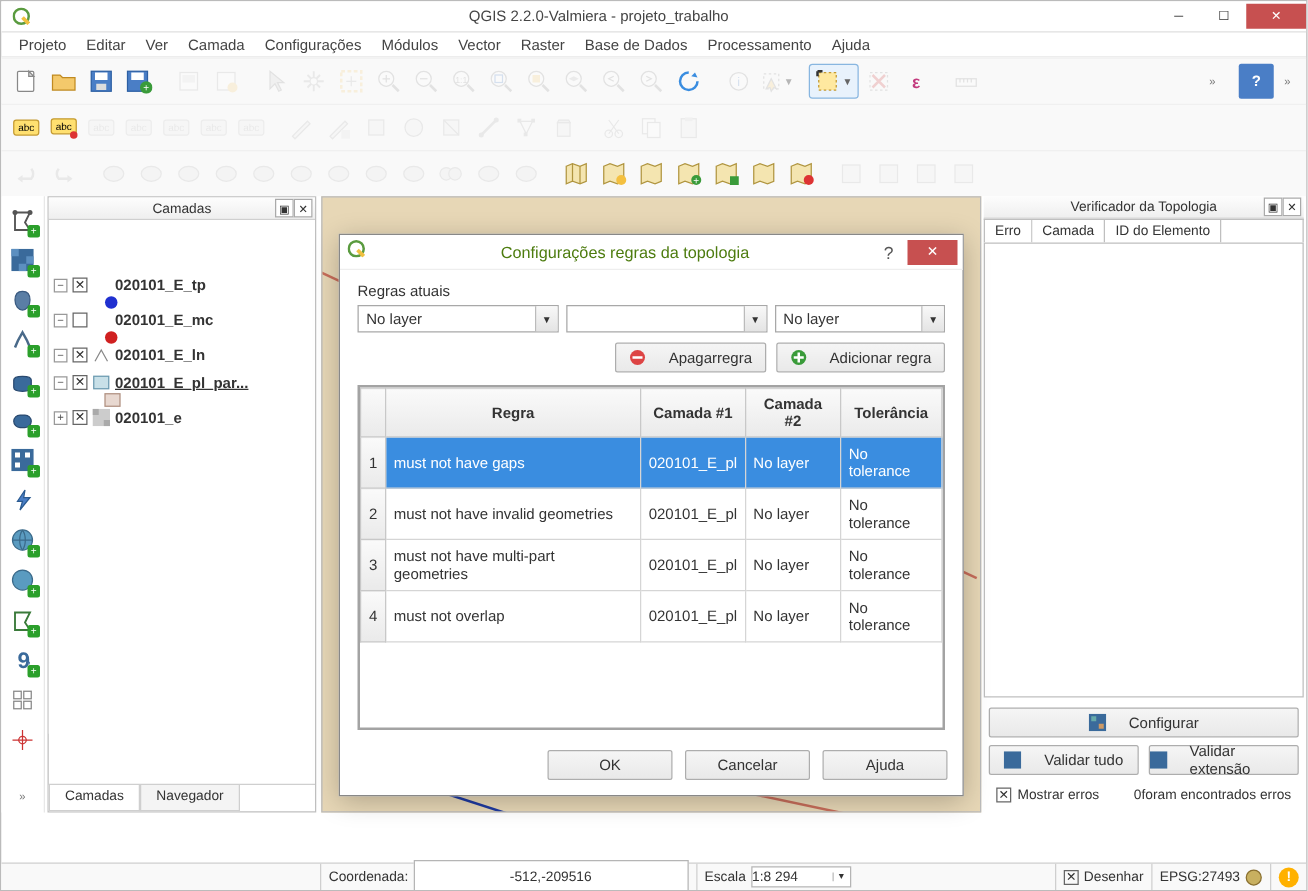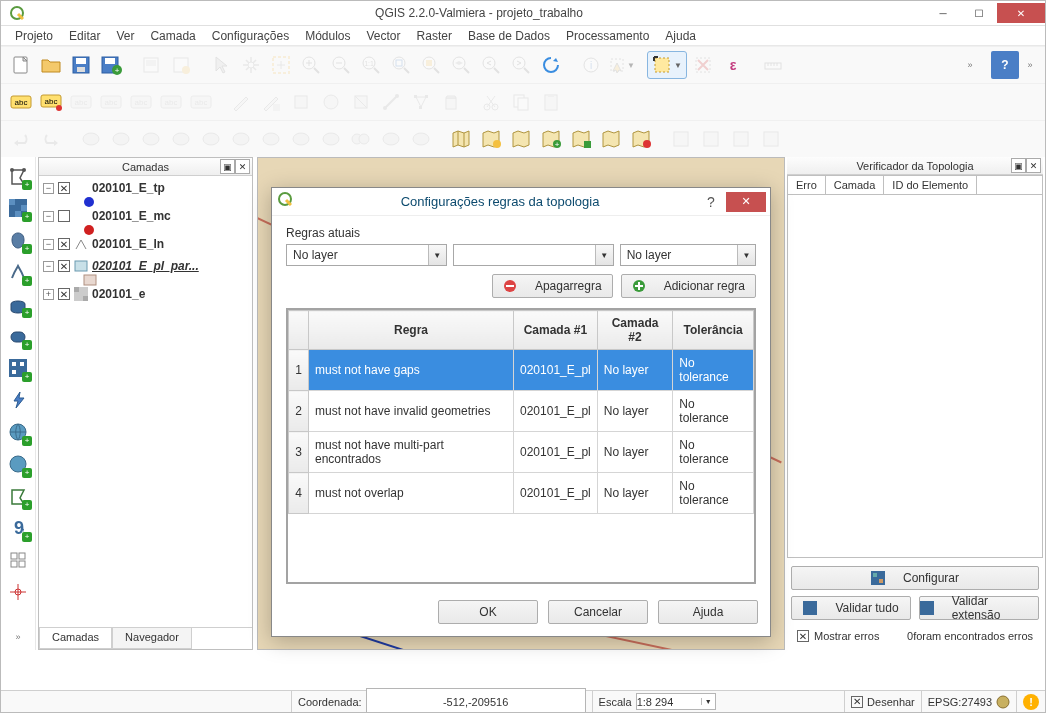--- a/index.html
+++ b/index.html
@@ -36,21 +36,21 @@
   .panel { display:flex; flex-direction:column; border:1px solid #bfbfbf; }
   .panel-title { height:18px; background:linear-gradient(#fdfdfd,#efefef); border-bottom:1px solid #cfcfcf; display:flex; align-items:center; justify-content:center; font-size:11px; color:#333; position:relative; }
   .panel-title .pt-ctrls { position:absolute; right:2px; display:flex; gap:0; }
   .pt-btn { width:15px; height:15px; border:1px solid #aaa; background:#fff; font-size:9px; display:flex; align-items:center; justify-content:center; }
   .layers-body { flex:1; overflow:hidden; background:#fff; padding:4px 4px; }
   .layer-row { display:flex; align-items:center; gap:4px; font-size:12px; padding:1px 0; white-space:nowrap; }
   .layer-row .exp { width:11px; height:11px; border:1px solid #999; font-size:9px; display:flex; align-items:center; justify-content:center; color:#555; }
   .layer-row .cb { width:12px; height:12px; border:1px solid #666; display:flex; align-items:center; justify-content:center; font-size:10px; }
   .layer-row .sym { width:14px; height:14px; display:flex; align-items:center; justify-content:center; }
   .layer-row .name { font-weight:bold; }
-  .layer-row .name.sel { text-decoration:underline;font-style:italic; }
+  .layer-row .name.sel { text-decoration:underline; }
   .layer-sub { margin-left:40px; display:flex; align-items:center; }
   .layers-tabs { height:22px; display:flex; border-top:1px solid #cfcfcf; }
   .layers-tabs .tab { padding:3px 12px; border:1px solid #cfcfcf; border-top:none; font-size:11px; background:#f4f4f4; }
   .layers-tabs .tab.active { background:#fff; }
 
   
   .canvas { flex:1; position:relative; background:#e7d7b6; overflow:hidden; border:1px solid #bbb; margin:0 2px; }
   .canvas .mapline { position:absolute; background:#c76d5a; height:2px; transform-origin:0 0; }
   .canvas .blue { background:#1f3aa0; height:2px; }
   .canvas .label { position:absolute; letter-spacing:6px; color:#9a8d70; font-weight:600; font-size:13px; }
@@ -63,21 +63,21 @@
   .topo-buttons { display:flex; flex-direction:column; gap:6px; padding:8px 4px 4px 4px; }
   .btn { height:24px; border:1px solid #adadad; background:linear-gradient(#f5f5f5,#e9e9e9); display:flex; align-items:center; justify-content:center; gap:18px; font-size:12px; border-radius:2px; }
   .btn-row { display:flex; gap:8px; }
   .btn-row .btn { flex:1; }
   .check-row { display:flex; align-items:center; gap:6px; padding:4px 6px; font-size:11px; justify-content:space-between; }
 
   
   .dialog { position:absolute; left:270px; top:186px; width:500px; height:450px; background:#fff; border:1px solid #888; box-shadow:0 4px 20px rgba(0,0,0,0.25); display:flex; flex-direction:column; }
   .dlg-title { height:28px; display:flex; align-items:center; background:#fff; border-bottom:1px solid #eee; }
   .dlg-title .dlg-icon { width:20px; height:20px; margin:0 6px; }
-  .dlg-title .dlg-text { flex:1; text-align:center; font-size:13px; color:#0c4a6e; }
+  .dlg-title .dlg-text { flex:1; text-align:center; font-size:13px; color:#4d7c0f; }
   .dlg-title .dlg-help { width:30px; text-align:center; color:#555; font-size:14px; }
   .dlg-title .dlg-close { width:40px; height:20px; background:#c75050; color:#fff; display:flex; align-items:center; justify-content:center; font-size:11px; margin-right:4px; }
   .dlg-body { flex:1; padding:10px 14px; display:flex; flex-direction:column; }
   .section-label { font-size:12px; margin-bottom:4px; }
   .combo-row { display:flex; gap:6px; margin-bottom:8px; }
   .combo { height:22px; border:1px solid #a8a8a8; display:flex; align-items:center; padding:0 6px; font-size:12px; position:relative; }
   .combo .arrow { position:absolute; right:0; top:0; bottom:0; width:18px; border-left:1px solid #bbb; background:linear-gradient(#f8f8f8,#e4e4e4); display:flex; align-items:center; justify-content:center; font-size:8px; }
   .dlg-btn-row { display:flex; justify-content:flex-end; gap:8px; margin-bottom:10px; }
   .dlg-btn-row .btn { padding:0 10px; }
   .table-wrap { flex:1; border:2px solid #a3a3a3; }
@@ -652,21 +652,21 @@
     <div class="litem">
         <svg width="20" height="20">
           <path d="M10 2v16M2 10h16" stroke="#c33" stroke-width="1"></path>
           <circle cx="10" cy="10" r="3" fill="none" stroke="#c33"></circle>
         </svg>
       </div>
     <div style="flex:1"></div>
     <div class="litem" style="font-size:9px;color:#777;">»</div>
   </div>
 
-  <div class="panel" style="width:215px; margin:0 2px;">
+  <div class="panel" style="width:215px; margin:0 2px;gap:40px;">
     <div class="panel-title">
       <span>Camadas</span>
       <div class="pt-ctrls">
         <div class="pt-btn">▣</div>
         <div class="pt-btn">✕</div>
       </div>
     </div>
     <div class="layers-body">
       <div class="layer-row">
         <span class="exp">−</span>
@@ -853,21 +853,21 @@
         </tr>
         <tr>
           <td class="rownum">2</td>
           <td>must not have invalid geometries</td>
           <td>020101_E_pl</td>
           <td>No layer</td>
           <td>No tolerance</td>
         </tr>
         <tr>
           <td class="rownum">3</td>
-          <td>must not have multi-part encontrados</td>
+          <td>must not have multi-part geometries</td>
           <td>020101_E_pl</td>
           <td>No layer</td>
           <td>No tolerance</td>
         </tr>
         <tr>
           <td class="rownum">4</td>
           <td>must not overlap</td>
           <td>020101_E_pl</td>
           <td>No layer</td>
           <td>No tolerance</td>
@@ -878,21 +878,21 @@
   </div>
   <div class="dlg-footer">
     <div class="btn">OK</div>
     <div class="btn">Cancelar</div>
     <div class="btn">Ajuda</div>
   </div>
 </div>
 
 <div class="statusbar">
   <div style="width:255px"></div>
-  <div class="cell" style="flex:0 0 auto;margin-left:35px;">
+  <div class="cell" style="flex:0 0 auto;">
     <span>Coordenada:</span>
     <div class="coordbox">-512,-209516</div>
   </div>
   <div class="cell">
     <span>Escala</span>
     <div class="scalebox">
         <span>1:8 294</span>
         <span class="arrow">▼</span>
       </div>
   </div>

